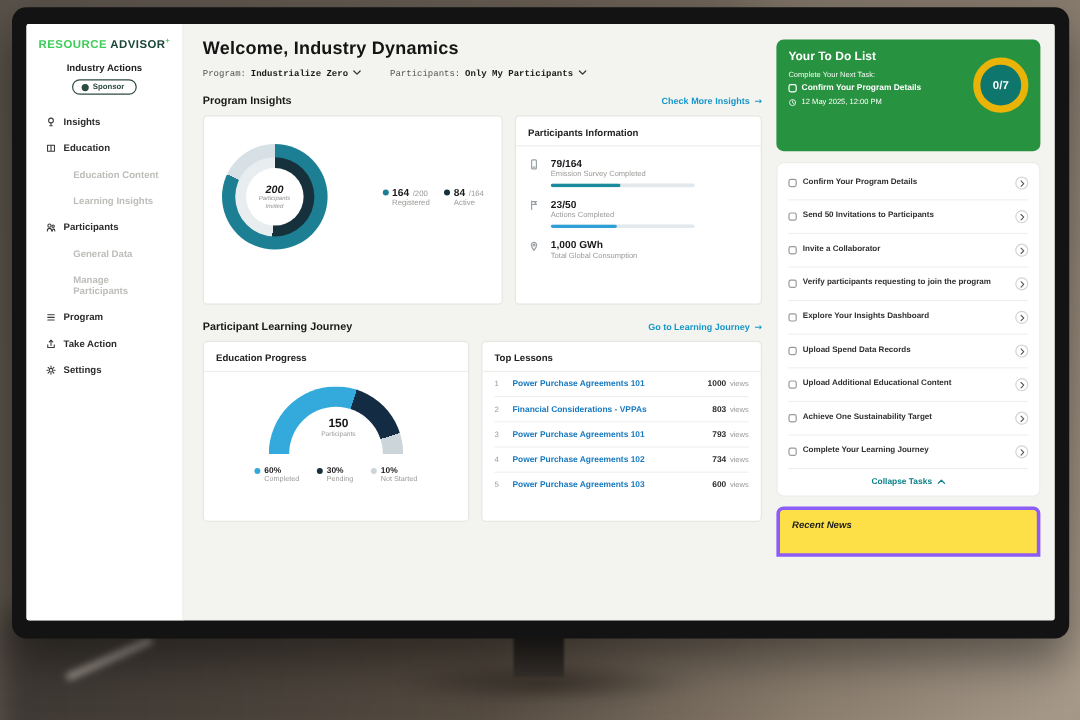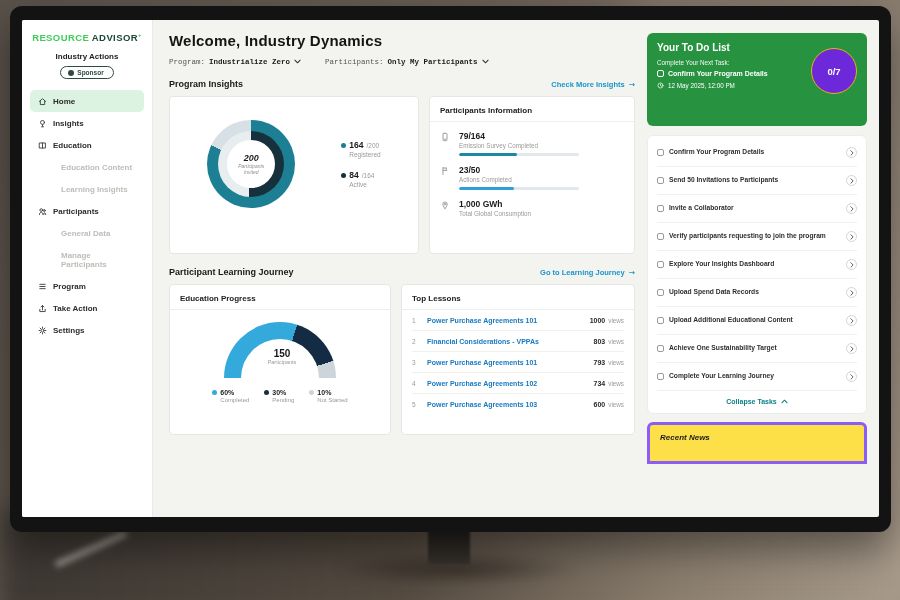--- a/index.html
+++ b/index.html
@@ -59,21 +59,21 @@
   .card-invited { width:250px; height:158px; }
   .invited-body { display:flex; align-items:center; justify-content:center; gap:18px; padding-top:14px; }
   .donut { width:88px; height:88px; border-radius:50%; display:flex; align-items:center; justify-content:center;
     background:conic-gradient(#1d7f93 0deg calc(var(--p1,82)*3.6deg), #d7e0e5 calc(var(--p1,82)*3.6deg) 360deg); }
   .donut-mid { width:66px; height:66px; border-radius:50%; display:flex; align-items:center; justify-content:center;
     background:conic-gradient(#16303c 0deg calc(var(--p2,51)*3.6deg), #e8edef calc(var(--p2,51)*3.6deg) 360deg); }
   .donut-center { width:48px; height:48px; border-radius:50%; background:#fff; display:flex; flex-direction:column;
     align-items:center; justify-content:center; text-align:center;font-style:italic; }
   .dc-val { font-size:9px; font-weight:800; color:#1a1a1a; }
   .dc-label { font-size:5px; color:#8f8f8c; line-height:1.25; width:34px; }
-  .donut-legend { display:flex; flex-direction:column; gap:12px;margin-left:28px; }
+  .donut-legend { display:flex; gap:12px;margin-left:28px; }
   .leg-top { display:flex; align-items:baseline; gap:3px; }
   .dot { width:5px; height:5px; border-radius:50%; display:inline-block; flex:none; align-self:center; }
   .dot-teal { background:#1d7f93; } .dot-navy { background:#16303c; }
   .dot-blue { background:#33a9dc; } .dot-gray { background:#ccd5da; }
   .leg-val { font-size:8.5px; font-weight:800; color:#1a1a1a; }
   .leg-total { font-size:6.5px; color:#9a9a97; }
   .leg-label { font-size:6.5px; color:#9a9a97; margin-left:8px; margin-top:1px; }
 
   .card-info { flex:1; height:158px; }
   .info-body { padding-top:9px; }
@@ -111,21 +111,21 @@
   
   .todo-panel { width:232px; flex:none; padding:13px 12px 0 0; }
   .todo-card { background:#27923f; border-radius:6px; padding:9px 10px; color:#fff; position:relative; min-height:93px; }
   .todo-title { font-size:10px; font-weight:800; }
   .todo-sub { font-size:6.3px; margin-top:6px; opacity:.95; }
   .todo-next { margin-top:4px; display:flex; align-items:center; gap:4px; font-size:7px; font-weight:800; max-width:145px; }
   .todo-check { width:7px; height:7px; border:1px solid #fff; border-radius:2px; flex:none; cursor:pointer; }
   .todo-time { margin-top:5px; display:flex; align-items:center; gap:4px; font-size:6.3px; }
   .todo-time svg { stroke:#fff; fill:none; stroke-width:1; stroke-linecap:round; }
   .todo-ring { position:absolute; right:10px; top:15px; width:46px; height:46px; border-radius:50%;
-    border:1px solid #eab308; background:#6d28d9; display:flex; align-items:center; justify-content:center;
+    border:6px solid #eab308; background:#0f766e; display:flex; align-items:center; justify-content:center;
     font-size:9.5px; font-weight:800; }
 
   .tasks-card { margin-top:9px; background:#fff; border:1px solid #ececea; border-radius:6px; padding:3px 9px 0; }
   .task-row { display:flex; align-items:center; gap:5px; padding:8px 0; border-bottom:1px solid #f0f0ee; cursor:pointer; }
   .task-check { width:7px; height:7px; border:1px solid #9a9a9a; border-radius:2px; flex:none; cursor:pointer; }
   .task-label { flex:1; font-size:6.7px; font-weight:700; color:#2e2e2e; line-height:1.3; }
   .task-go { width:11px; height:11px; border:1px solid #d4d4d2; border-radius:50%; flex:none;
     display:flex; align-items:center; justify-content:center; cursor:pointer; }
   .task-go svg { stroke:#555; fill:none; stroke-width:1.2; stroke-linecap:round; stroke-linejoin:round; }
   .collapse-row { display:flex; align-items:center; justify-content:center; gap:4px; padding:7px 0 8px;
@@ -152,28 +152,20 @@
         <div class="logo">
           <span class="g">RESOURCE</span>
           <span class="d"><span>ADVISOR</span></span><sup>+</sup>
         </div>
         <div class="org">Industry Actions</div>
         <div class="badge">
           <span class="badge-ico"></span>
           <span>Sponsor</span>
         </div>
         <nav class="nav">
-          <div class="nav-item active">
-            <span class="nav-ico">
-                <svg width="9" height="9" viewBox="0 0 10 10">
-                  <path d="M1.5 5 L5 1.8 L8.5 5 M2.6 4.4 V8.4 H7.4 V4.4"></path>
-                </svg>
-              </span>
-            <span>Home</span>
-          </div>
           <div class="nav-item">
             <span class="nav-ico">
                 <svg width="9" height="9" viewBox="0 0 10 10">
                   <circle cx="5" cy="3.8" r="2.2"></circle>
                   <path d="M5 6.4 V7.8 M3.9 8.7 H6.1"></path>
                 </svg>
               </span>
             <span>Insights</span>
           </div>
           <div class="nav-item">

